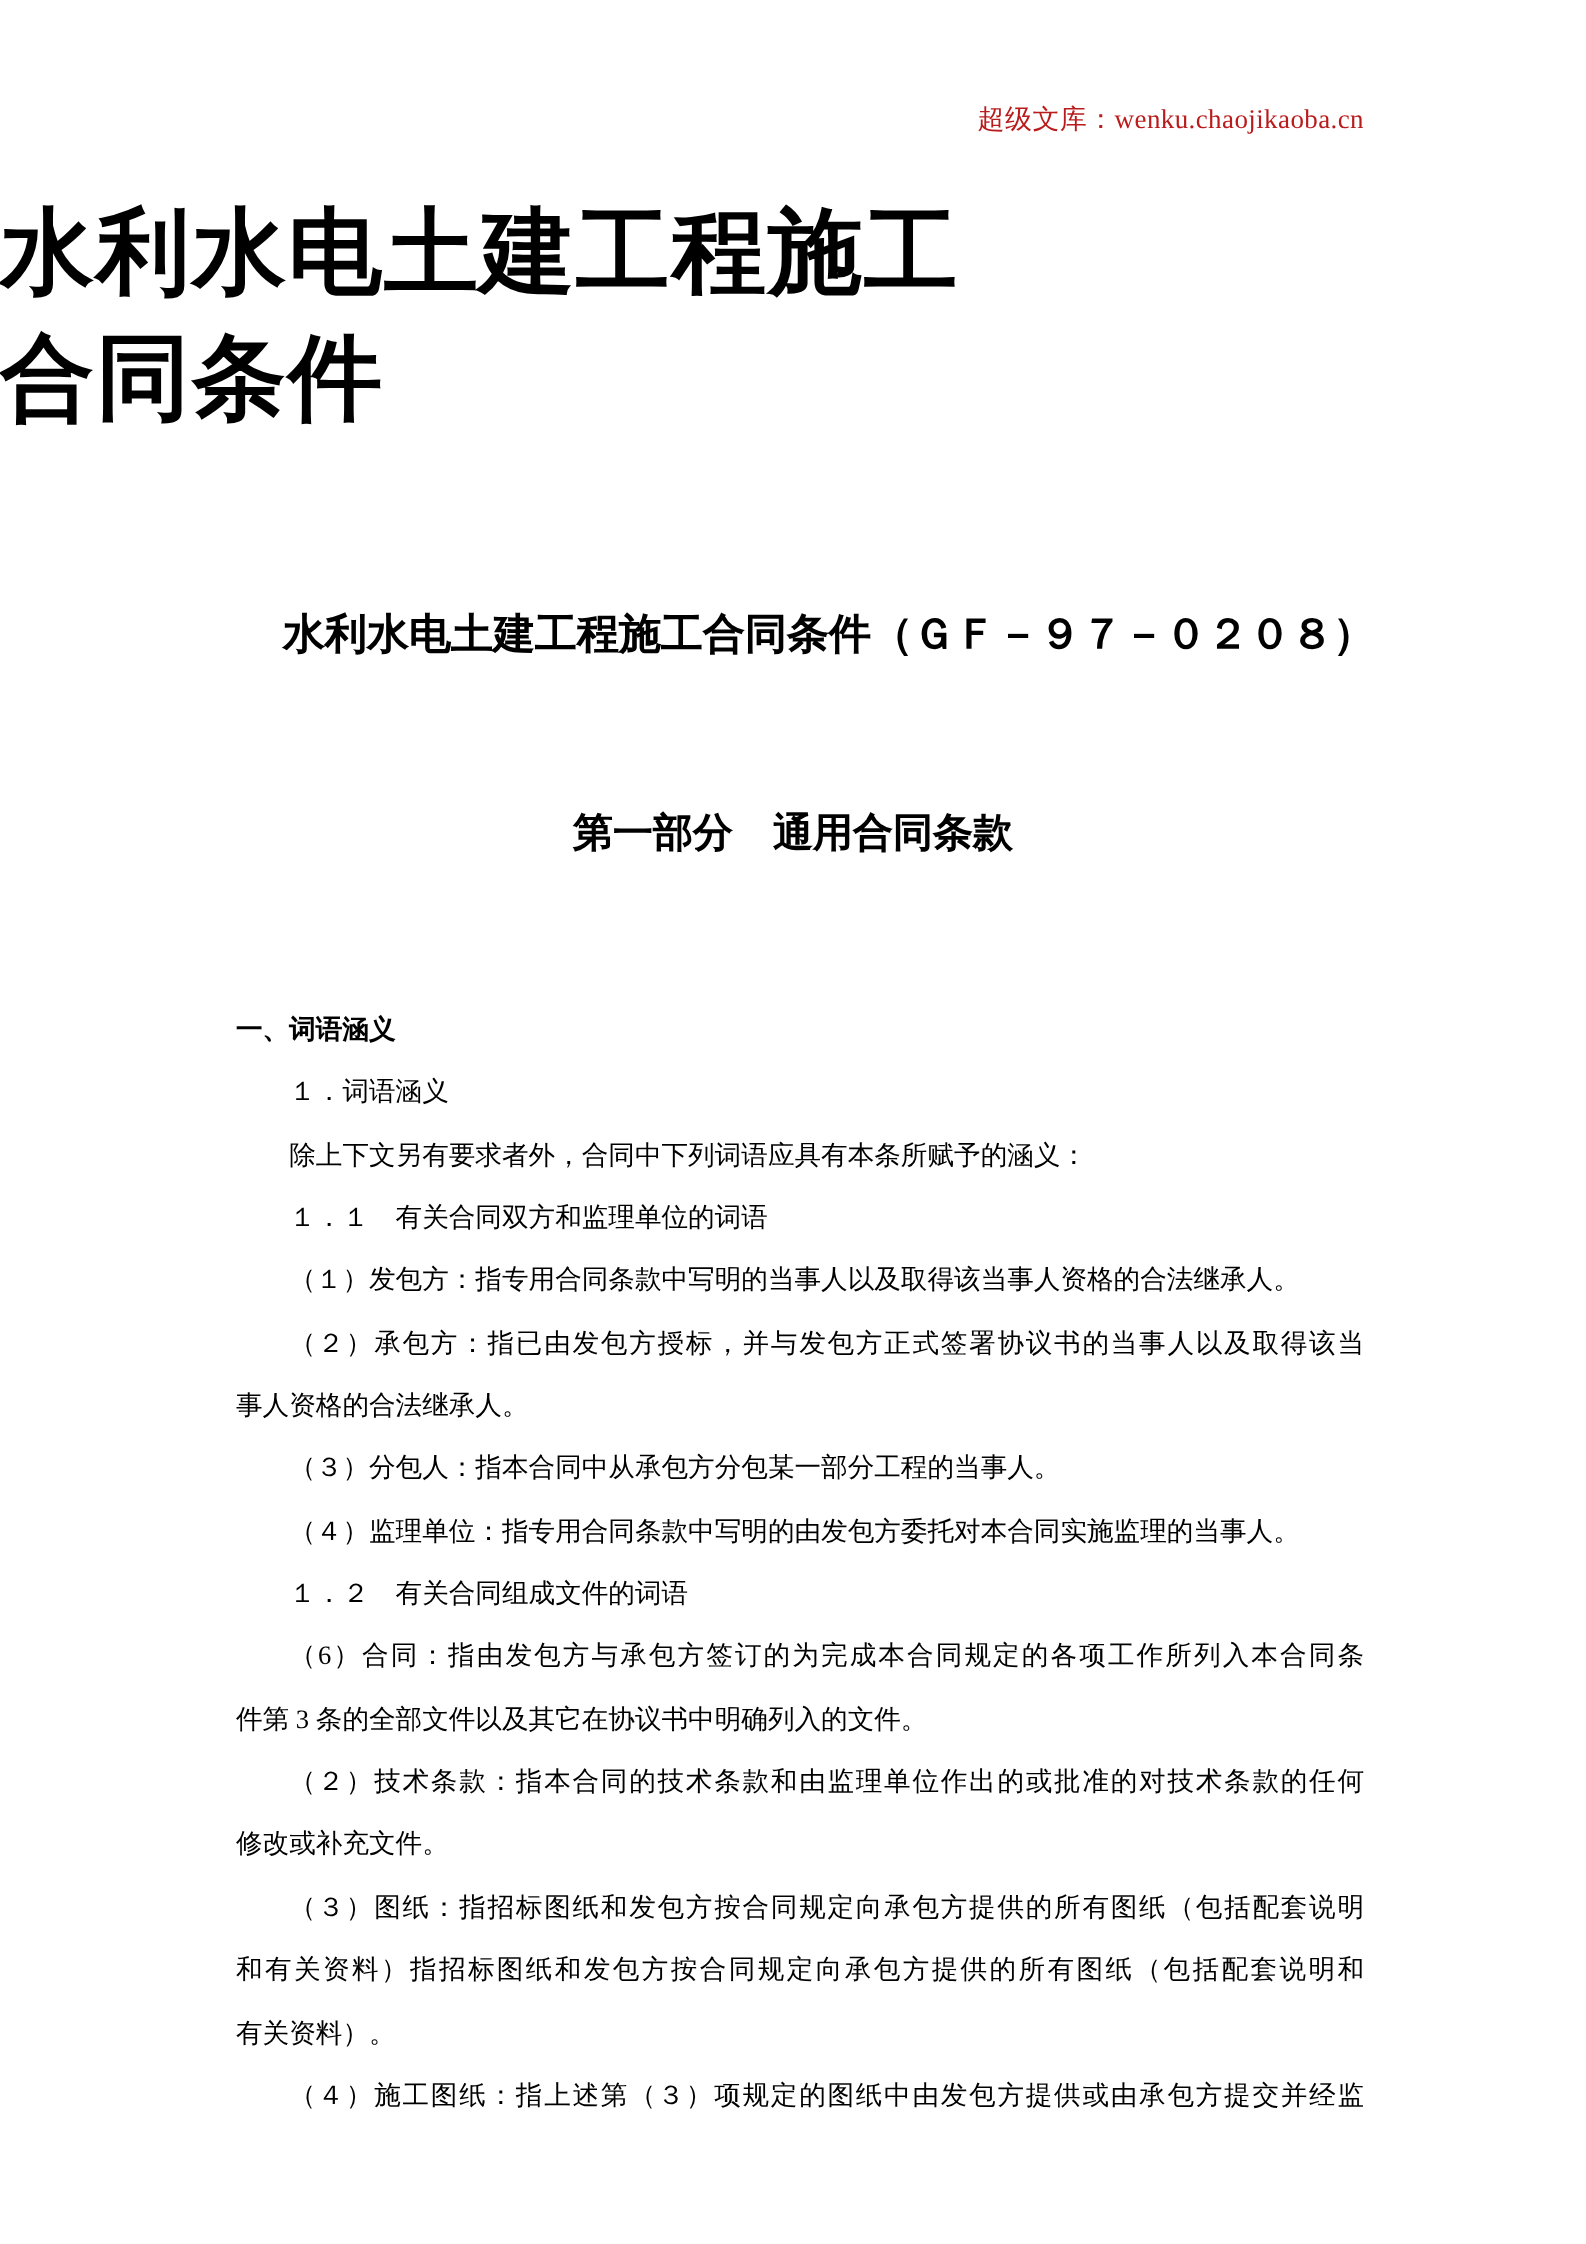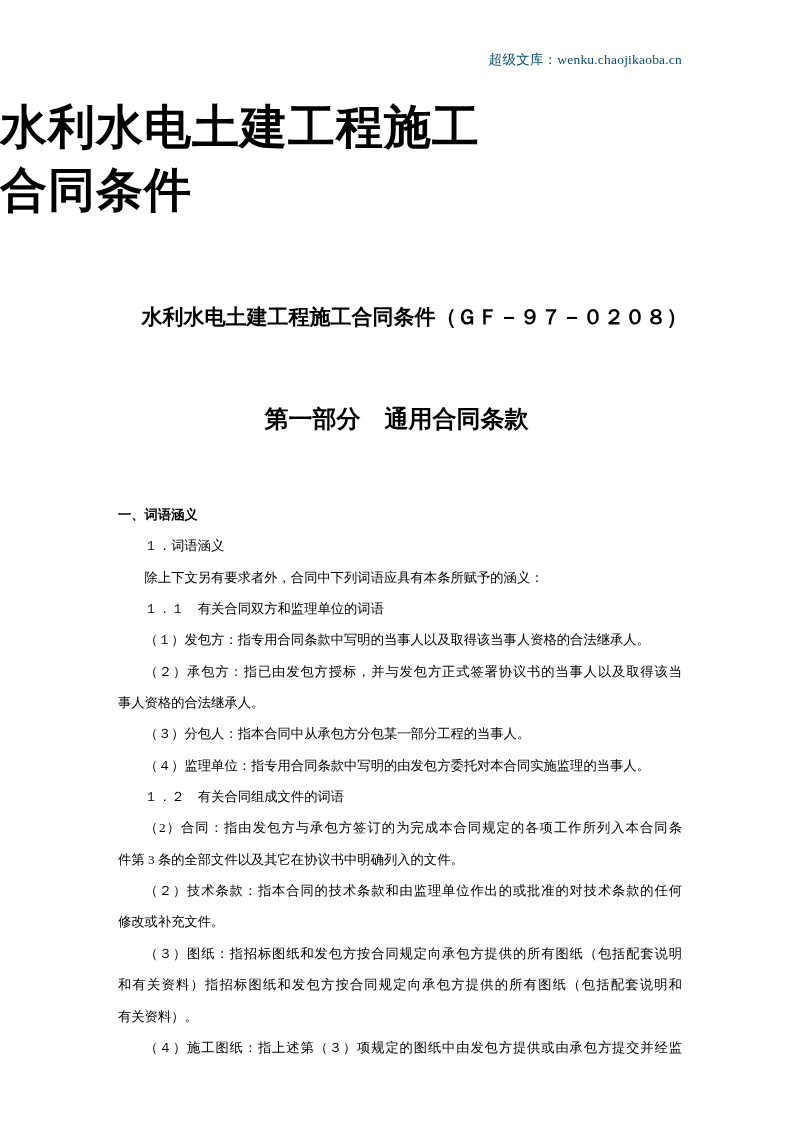--- a/index.html
+++ b/index.html
@@ -13,21 +13,21 @@
     position: relative;
     overflow: hidden;
     font-family: "Liberation Serif", "DejaVu Serif", serif;
     color: #000000;
   }
   .page-header {
     position: absolute;
     top: 51px;
     right: 111px;
     font-size: 13.5px;
-    color: #0c4a6e;
+    color: #b91c1c;
     letter-spacing: 0.2px;
   }
   .doc-title {
     position: absolute;
     top: 96px;
     left: 0;
     right: 0;
     text-align: center;
     font-size: 47px;
     line-height: 63px;
@@ -43,21 +43,21 @@
     font-size: 21px;
     font-weight: bold;
     margin-left: 36px;
   }
   .part-heading {
     position: absolute;
     top: 403px;
     left: 0;
     right: 0;
     text-align: center;
-    font-size: 24px;
+    font-size: 20px;
     font-weight: bold;
   }
   .doc-body {
     position: absolute;
     top: 499px;
     left: 118px;
     width: 564px;
     font-size: 13.3px;
     line-height: 31.35px;
   }
@@ -119,21 +119,21 @@
     <p class="para">
       <span class="line ind">（３）分包人：指本合同中从承包方分包某一部分工程的当事人。</span>
     </p>
     <p class="para">
       <span class="line ind">（４）监理单位：指专用合同条款中写明的由发包方委托对本合同实施监理的当事人。</span>
     </p>
     <p class="para">
       <span class="line ind">１．２　有关合同组成文件的词语</span>
     </p>
     <p class="para">
-      <span class="line fill ind">（2）合同：指由发包方与承包方签订的为完成本合同规定的各项工作所列入本合同条</span>
+      <span class="line fill ind">（6）合同：指由发包方与承包方签订的为完成本合同规定的各项工作所列入本合同条</span>
       <span class="line">件第 3 条的全部文件以及其它在协议书中明确列入的文件。</span>
     </p>
     <p class="para">
       <span class="line fill ind">（２）技术条款：指本合同的技术条款和由监理单位作出的或批准的对技术条款的任何</span>
       <span class="line">修改或补充文件。</span>
     </p>
     <p class="para">
       <span class="line fill ind">（３）图纸：指招标图纸和发包方按合同规定向承包方提供的所有图纸（包括配套说明</span>
       <span class="line fill">和有关资料）指招标图纸和发包方按合同规定向承包方提供的所有图纸（包括配套说明和</span>
       <span class="line">有关资料）。</span>

